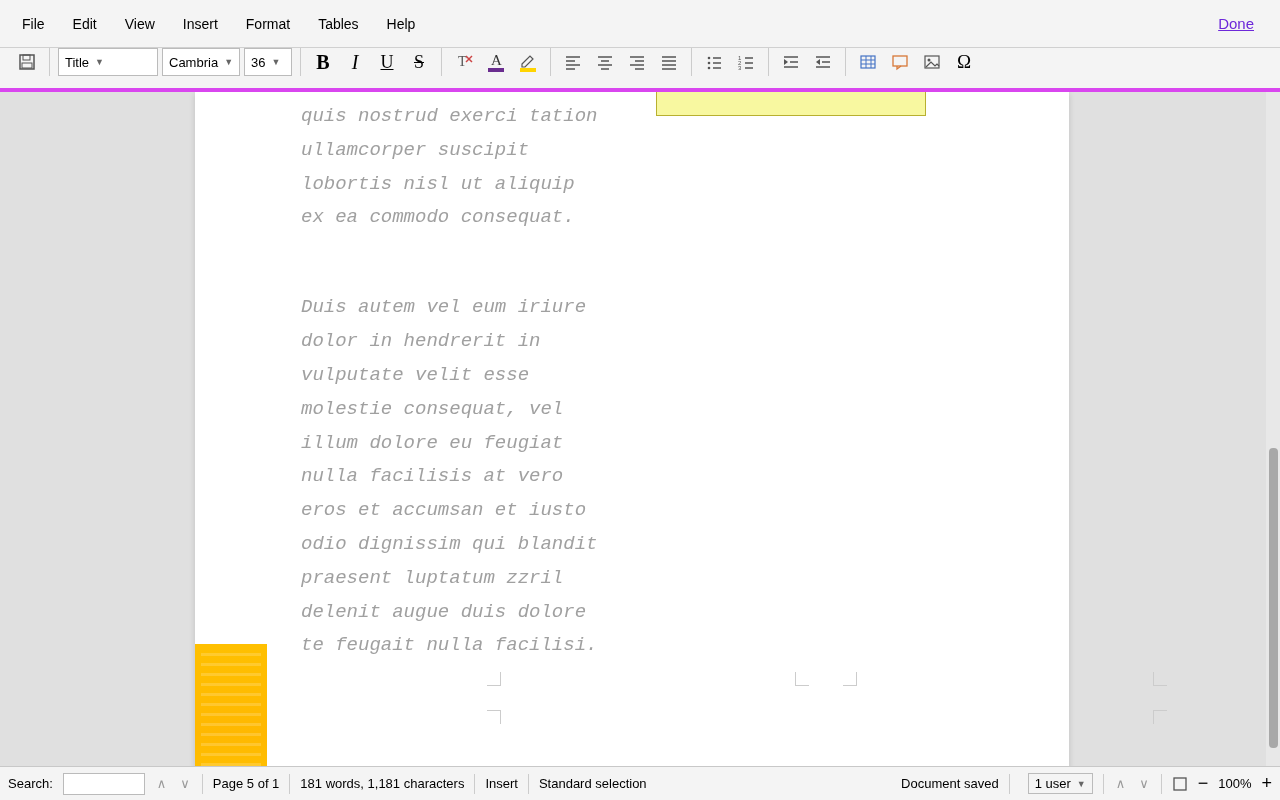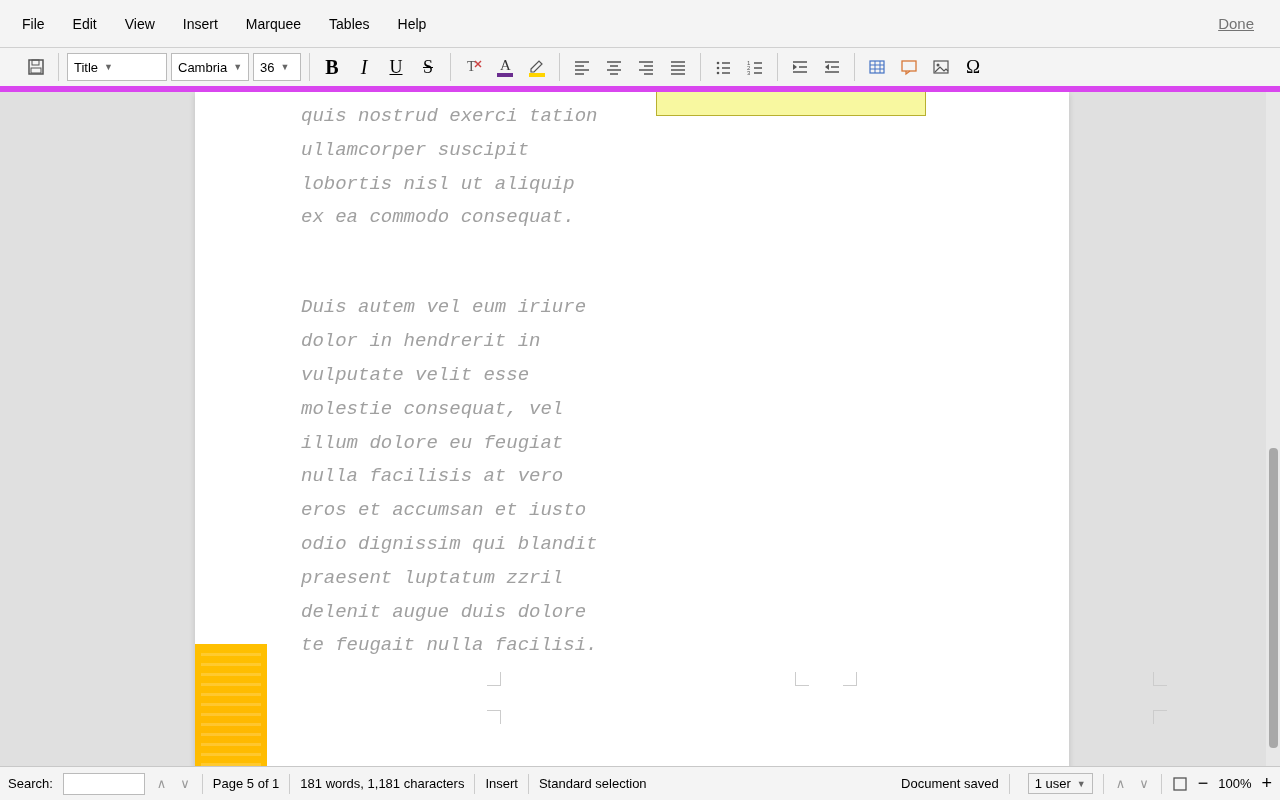--- a/index.html
+++ b/index.html
@@ -20,33 +20,32 @@
   height: 48px;
   padding: 0 8px;
 }
 .menubar .menu-item {
   padding: 6px 14px;
   font-size: 14px;
   cursor: pointer;
 }
 .menubar .done-link {
   margin-left: auto;
-  color: #737373;
+  color: #6d28d9;
   text-decoration: underline;
   font-size: 15px;
   padding-right: 18px;
   cursor: pointer;
 }
 .toolbar {
   background: #f4f4f4;
-  border-bottom: 6px solid #d946ef;
-  display: flex;
-  align-items: center;
+  border-bottom: 4px solid #d946ef;
+  display: flex;
   height: 44px;
-  padding: 0 22px;
+  padding: 0 13px;
   gap: 4px;
 }
 .toolbar .divider {
   width: 1px;
   height: 28px;
   background: #ccc;
   margin: 0 4px;
 }
 .toolbar .icon-btn {
   width: 28px;
@@ -174,21 +173,21 @@
 svg { display:block; }
 </style>
 </head>
 <body>
 
 <div class="menubar">
   <div class="menu-item">File</div>
   <div class="menu-item">Edit</div>
   <div class="menu-item">View</div>
   <div class="menu-item">Insert</div>
-  <div class="menu-item">Marquee</div>
+  <div class="menu-item">Format</div>
   <div class="menu-item">Tables</div>
   <div class="menu-item">Help</div>
   <div class="done-link">Done</div>
 </div>
 
 <div class="toolbar">
   <div class="icon-btn">
     <svg width="18" height="18" viewBox="0 0 18 18">
         <rect x="2" y="2" width="14" height="14" fill="none" stroke="#555" stroke-width="1.5"></rect>
         <rect x="5" y="2" width="7" height="5" fill="none" stroke="#555"></rect>

